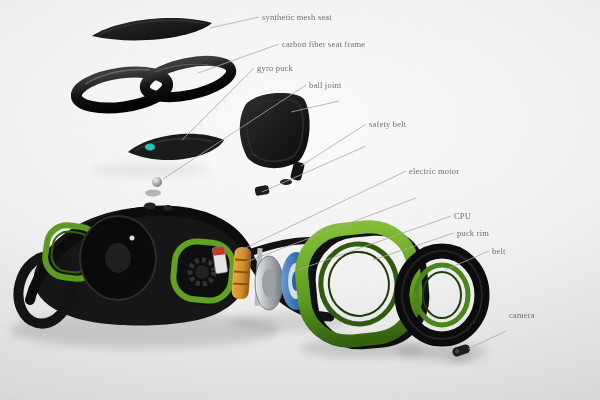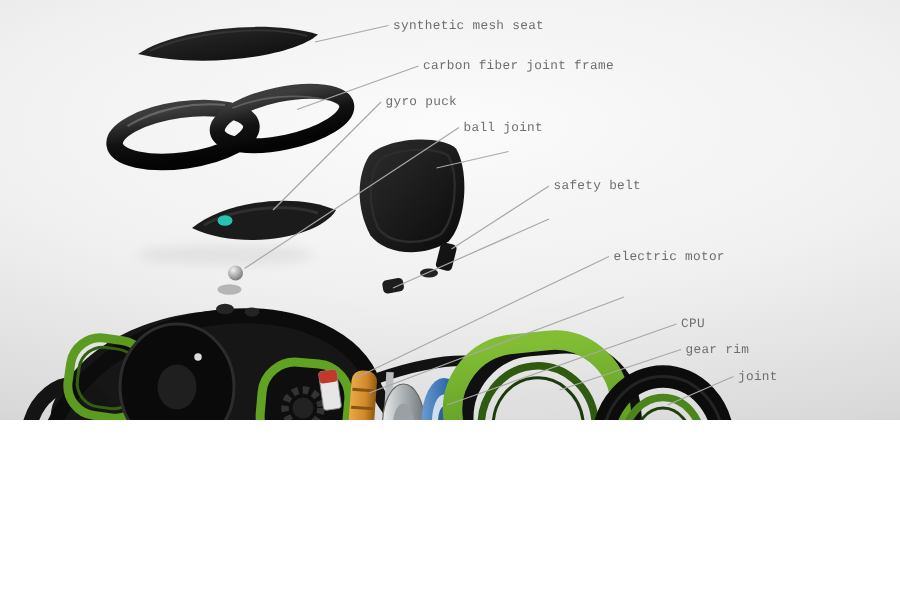--- a/index.html
+++ b/index.html
@@ -1,20 +1,20 @@
 <!DOCTYPE html>
 <html><head>
 <meta charset="utf-8">
 <style>
   html,body{margin:0;padding:0;}
   .stage{
-    position:relative;width:600px;height:280px;overflow:hidden;
+    position:relative;width:600px;height:400px;overflow:hidden;
     background:
       radial-gradient(ellipse 120% 90% at 50% 30%, #fbfbfb 0%, #f0f0f0 45%, #d9d9d9 85%, #c9c9c9 100%);
-    font-family:Liberation Mono, monospace;
+    font-family:Liberation Serif, serif;
   }
   .scene{position:absolute;left:0;top:0;width:600px;height:400px;}
   .label{
     position:absolute;
     font-size:8.5px;
     line-height:10px;
     color:#6e6e6e;
     letter-spacing:.2px;
     white-space:nowrap;
   }
@@ -193,23 +193,23 @@
       <line x1="237" y1="252" x2="406" y2="171"></line>
       <line x1="246" y1="262" x2="416" y2="198"></line>
       <line x1="298" y1="270" x2="451" y2="216"></line>
       <line x1="373" y1="260" x2="454" y2="233"></line>
       <line x1="445" y1="270" x2="489" y2="251"></line>
       <line x1="468" y1="349" x2="506" y2="331"></line>
     </g>
   </svg>
 
   <div class="label" style="left:262px;top:12px">synthetic mesh seat</div>
-  <div class="label" style="left:282px;top:39px">carbon fiber joint frame</div>
+  <div class="label" style="left:282px;top:39px">carbon fiber seat frame</div>
   <div class="label" style="left:257px;top:63px">gyro puck</div>
   <div class="label" style="left:309px;top:80px">ball joint</div>
   <div class="label" style="left:369px;top:119px">safety belt</div>
   <div class="label" style="left:409px;top:166px">electric motor</div>
   <div class="label" style="left:454px;top:211px">CPU</div>
-  <div class="label" style="left:457px;top:228px">gear rim</div>
-  <div class="label" style="left:492px;top:246px">joint</div>
+  <div class="label" style="left:457px;top:228px">puck rim</div>
+  <div class="label" style="left:492px;top:246px">belt</div>
   <div class="label" style="left:509px;top:310px">camera</div>
 
 </div>
 
 </body></html>

